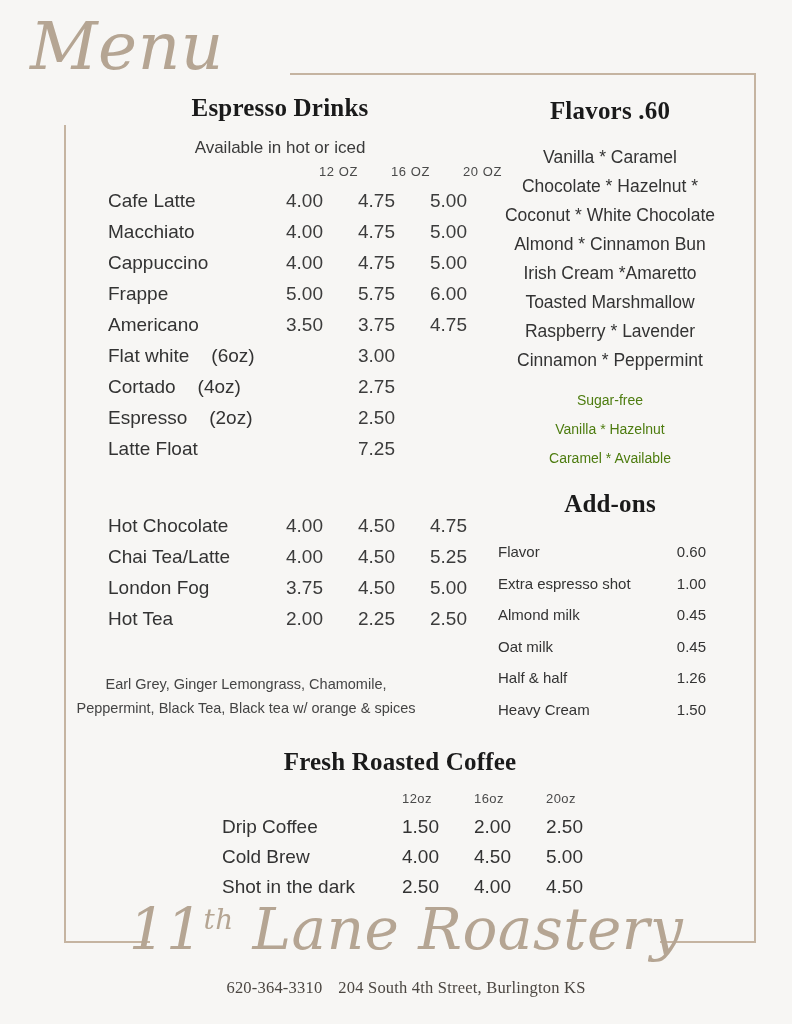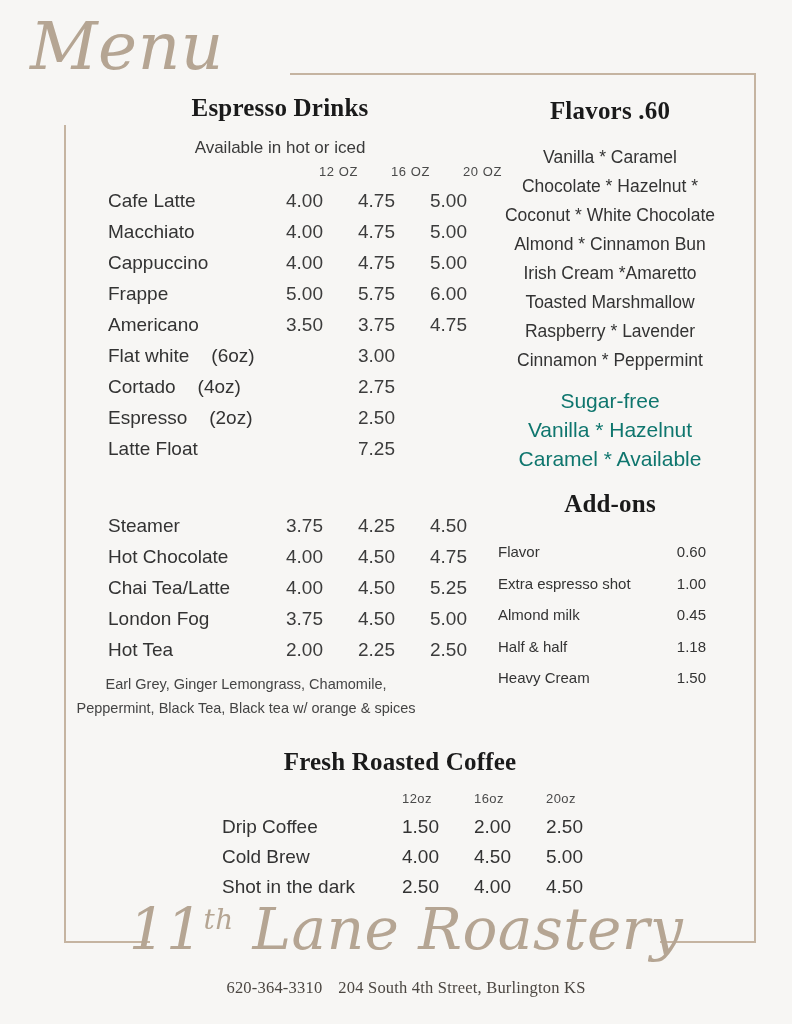--- a/index.html
+++ b/index.html
@@ -158,23 +158,23 @@
   }
 
   #sugarfree-block {
     position: absolute;
     left: 460px;
     top: 386px;
     width: 300px;
     text-align: center;
   }
   #sugarfree-block div {
-    font-size: 21px;
+    font-size: 14px;
     line-height: 29px;
-    color: #0f766e;
+    color: #4d7c0f;
     font-weight: 300;
   }
 
   
   #addons-table {
     position: absolute;
     left: 498px;
     top: 536px;
     width: 208px;
     border-collapse: collapse;
@@ -329,26 +329,20 @@
           <td class="name">Latte Float</td>
           <td class="price"></td>
           <td class="price">7.25</td>
           <td class="price"></td>
         </tr>
       </tbody>
   </table>
 
   <table id="steamer-table" class="drink-table">
     <tbody id="steamer-body">
-        <tr>
-          <td class="name">Steamer</td>
-          <td class="price">3.75</td>
-          <td class="price">4.25</td>
-          <td class="price">4.50</td>
-        </tr>
         <tr>
           <td class="name">Hot Chocolate</td>
           <td class="price">4.00</td>
           <td class="price">4.50</td>
           <td class="price">4.75</td>
         </tr>
         <tr>
           <td class="name">Chai Tea/Latte</td>
           <td class="price">4.00</td>
           <td class="price">4.50</td>
@@ -403,22 +397,26 @@
         </tr>
         <tr>
           <td>Extra espresso shot</td>
           <td class="addon-price">1.00</td>
         </tr>
         <tr>
           <td>Almond milk</td>
           <td class="addon-price">0.45</td>
         </tr>
         <tr>
+          <td>Oat milk</td>
+          <td class="addon-price">0.45</td>
+        </tr>
+        <tr>
           <td>Half &amp; half</td>
-          <td class="addon-price">1.18</td>
+          <td class="addon-price">1.26</td>
         </tr>
         <tr>
           <td>Heavy Cream</td>
           <td class="addon-price">1.50</td>
         </tr>
       </tbody>
   </table>
 
   <div id="fresh-heading" class="section-heading">Fresh Roasted Coffee</div>
   <table id="fresh-table">

